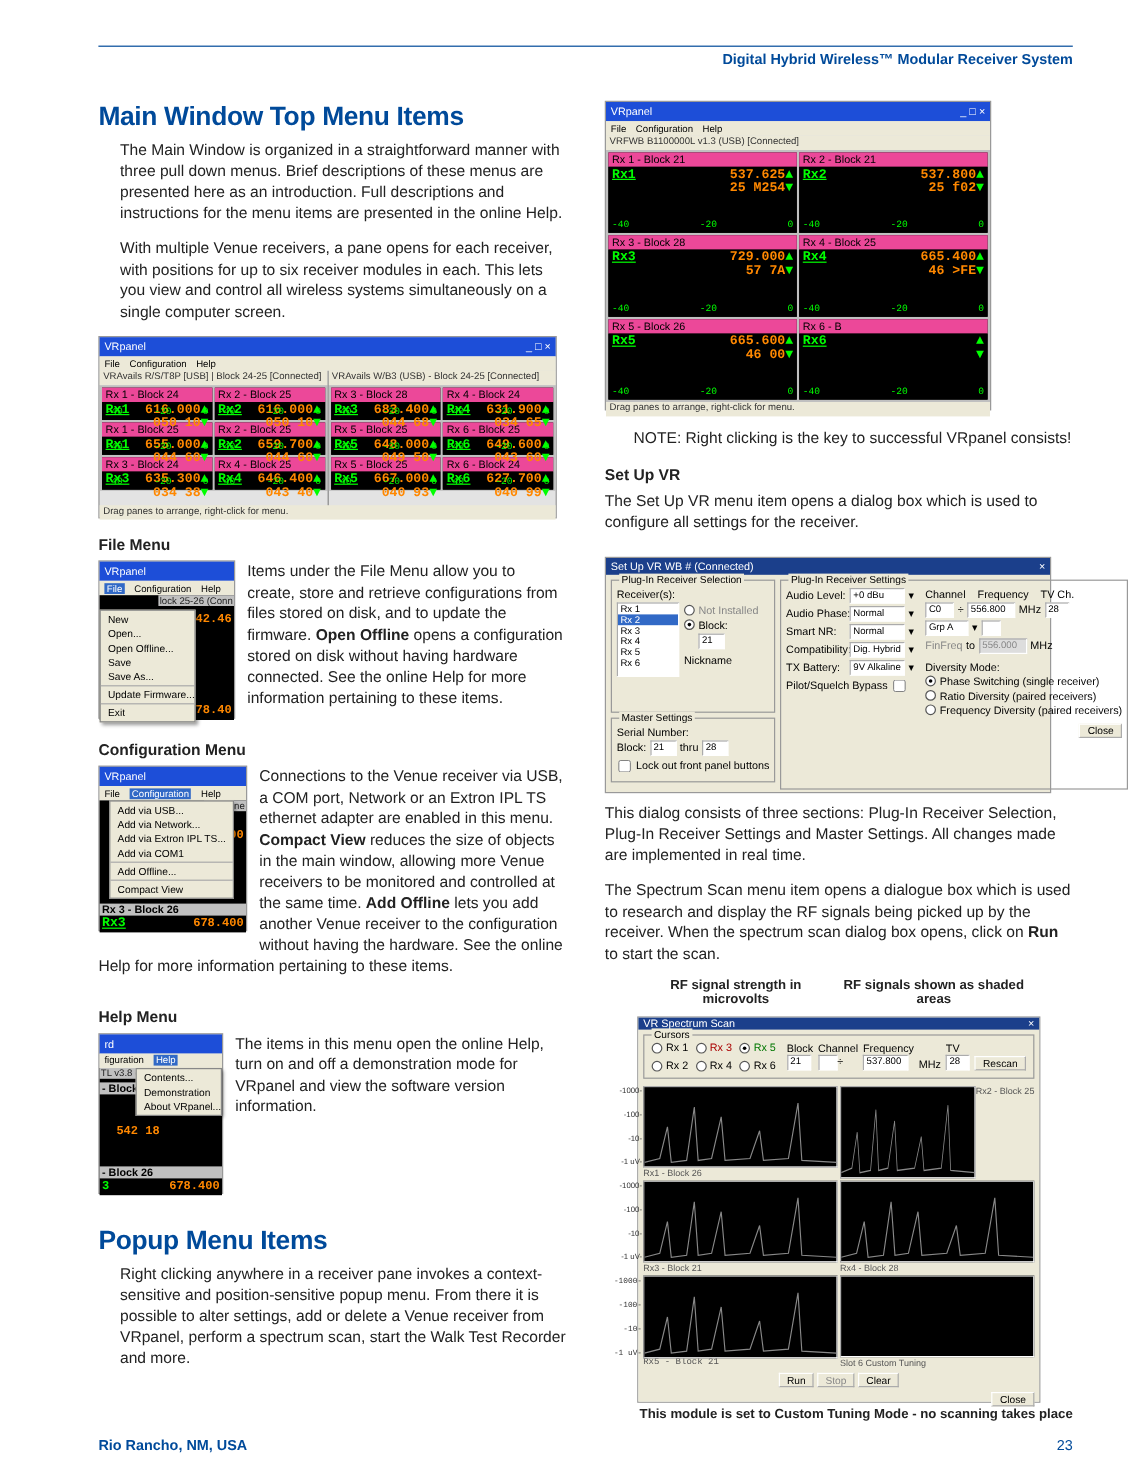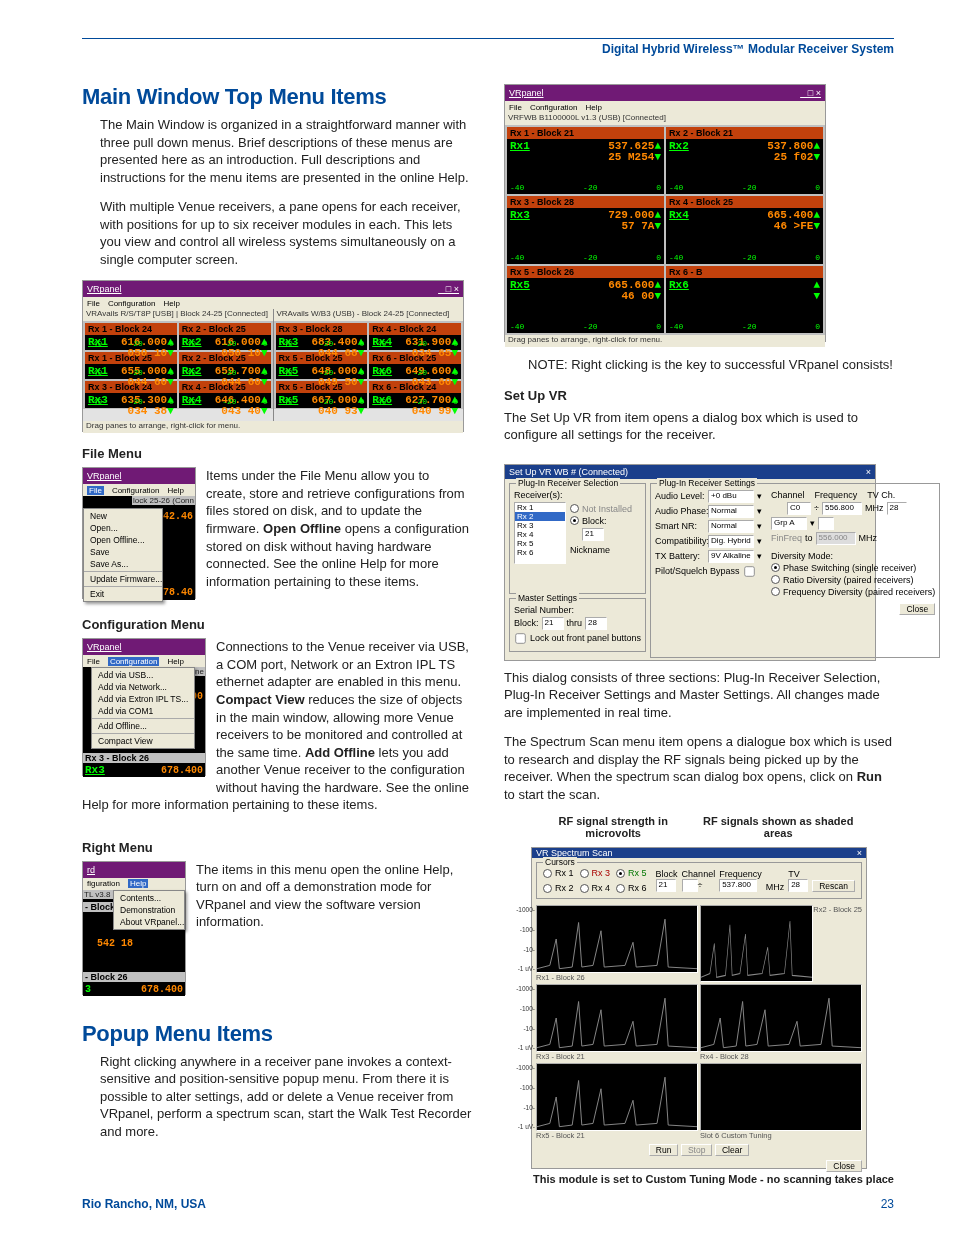--- a/index.html
+++ b/index.html
@@ -31,24 +31,24 @@
 .smallfig3 { width:102px; height:132px; }
 .setupfig { width: 370px; height: 195px; margin: 8px 0 8px 0;}
 .scanfig { width: 334px; height: 320px; margin: 8px auto 4px auto; display:block;}
 .note-indent { margin-left: 24px; margin-top: 4px; margin-bottom: 14px; line-height:1.35;}
 .footer { position: absolute; left: 82px; right: 60px; bottom: 24px; display: flex; justify-content: space-between; color:#004a9a; font-size:12px;}
 .footer .loc { font-weight: bold; }
 .scanlabels { display:flex; justify-content:space-around; font-size:11px; font-weight:bold; margin-top:8px; padding: 0 30px;}
 .caption { font-size:11px; font-weight:bold; text-align:right; margin-top:2px; line-height:1.25;}
 
 .rxgrid { display:flex; flex-wrap:wrap; height: calc(100% - 28px); background:#c0c0c0; padding:2px; gap:2px;}
-.titlebar {height:14px;background:#701a75;color:#fff;font-size:9px;padding:1px 4px;display:flex;justify-content:space-between;align-items:center;text-decoration:underline;}
+.titlebar {height:14px;background:#1d4ed8;color:#fff;font-size:9px;padding:1px 4px;display:flex;justify-content:space-between;align-items:center;}
 .menubar{height:12px;background:#ece9d8;font-size:8px;padding:0 4px;display:flex;gap:8px;align-items:center;color:#000;}
 .rxcell{background:#000;flex:1 1 calc(50% - 2px);min-width:40%;display:flex;flex-direction:column;}
-.rxlabel{background:#c2410c;color:#000;font-size:9px;font-weight:bold;padding:1px 3px;}
+.rxlabel{background:#ec4899;color:#000;font-size:9px;font-weight:normal;padding:1px 3px;}
 .rxbody{flex:1;background:#000;position:relative;font-family:'Courier New',monospace;color:#0f0;font-size:10px;padding:2px 3px;line-height:1;}
 .rxname{color:#0f0;font-weight:bold;text-decoration:underline;font-size:11px;}
 .rxfreq{color:#f80;font-weight:bold;position:absolute;top:2px;right:3px;font-size:11px;text-align:right;}
 .rxbottom{display:flex;justify-content:space-between;font-size:8px;color:#0f0;position:absolute;bottom:2px;left:3px;right:3px;}
 .ctxmenu{position:absolute;background:#ece9d8;border:1px solid #888;font-size:8.5px;color:#000;padding:1px 0;z-index:5; box-shadow:2px 2px 3px rgba(0,0,0,.4);}
 .ctxmenu div{padding:1px 10px 1px 6px;white-space:nowrap;}
 .ctxmenu .hl{background:#3169c6;color:#fff;}
 .ctxmenu hr{margin:1px 0;border:none;border-top:1px solid #aaa;}
 .statusbar{height:12px;background:#ece9d8;font-size:8px;padding:0 3px;color:#333;}
 
@@ -264,21 +264,21 @@
           </div>
       <div style="position:absolute;right:2px;top:24px;font-family:Courier New;color:#f80;font-size:10px;font-weight:bold;">400</div>
       <div style="position:absolute;bottom:14px;left:0;right:0;background:#c0c0c0;color:#000;font-size:9px;font-weight:bold;padding:0 2px;">Rx 3 - Block 26</div>
       <div style="position:absolute;bottom:1px;left:2px;font-family:Courier New;font-size:10px;"><span class="rxname">Rx3</span></div>
       <div style="position:absolute;bottom:1px;right:2px;font-family:Courier New;color:#f80;font-size:10px;font-weight:bold;">678.400</div>
     </div>
   </div>
   <p><span id="cfg-p-rendered">Connections to the Venue receiver via USB, a COM port, Network or an Extron IPL TS ethernet adapter are enabled in this menu. <br><b>Compact View</b> reduces the size of objects in the main window, allowing more Venue receivers to be monitored and controlled at the same time. <b>Add Offline</b> lets you add another Venue receiver to the configuration without having the hardware. See the online Help for more information pertaining to these items.</span></p>
   <div class="clr"></div>
 
-  <h3 class="sub">Right Menu</h3>
+  <h3 class="sub">Help Menu</h3>
   <div class="figwrap smallfig3 floatimg">
     <div class="titlebar">
           <span>rd</span>
         </div>
     <div class="menubar">
           <span>figuration</span>
           <span style="background:#3169c6;color:#fff;padding:0 2px;">Help</span>
         </div>
     <div style="position:relative;height:calc(100% - 26px);background:#000;">
       <div style="position:absolute;top:0;left:0;background:#c0c0c0;font-size:8px;padding:0 1px;">TL v3.8 (C</div>
@@ -364,21 +364,21 @@
                 <span>0</span>
               </div></div>
           </div>
         </div>
     <div class="statusbar">Drag panes to arrange, right-click for menu.</div>
   </div>
 
   <p class="note-indent">NOTE:  Right clicking is the key to successful VRpanel consists!</p>
 
   <h3 class="sub">Set Up VR</h3>
-  <p>The Set Up VR from item opens a dialog box which is used to configure all settings for the receiver.</p>
+  <p>The Set Up VR menu item opens a dialog box which is used to configure all settings for the receiver.</p>
 
   <div class="figwrap setupfig">
     <div class="dialog">
       <div class="dlgtitle">
             <span>Set Up VR WB # (Connected)</span>
             <span>×</span>
           </div>
       <div class="dlgbody">
         <div style="flex:0 0 118px;display:flex;flex-direction:column;">
           <div class="fieldset" style="flex:1;">
@@ -444,21 +444,21 @@
                       <span>Pilot/Squelch Bypass</span> 
                       <input type="checkbox" style="margin: 0px; transform: scale(0.8);">
                     </div>
               </div>
               <div style="flex:1;">
                 <div class="row" style="gap:10px;">
                       <span>Channel</span>
                       <span>Frequency</span>
                       <span>TV Ch.</span>
                     </div>
-                <div class="row"><span class="inp" style="width:18px;margin-left:16px;">C0</span>÷ <span class="inp" style="width:34px;">556.800</span><span>MHz</span> <span class="inp" style="width:14px;">28</span></div>
+                <div class="row"><span class="inp" style="width:18px;">C0</span>÷ <span class="inp" style="width:34px;">556.800</span><span>MHz</span> <span class="inp" style="width:14px;">28</span></div>
                 <div class="row"><span class="inp" style="width:30px;">Grp A</span>▾ <span class="inp" style="width:10px;"></span></div>
                 <div class="row">
                       <span style="color:#888;">FinFreq</span> 
                       <span>to</span> 
                       <span class="inp" style="width:34px;background:#ddd;color:#888;">556.000</span> 
                       <span>MHz</span>
                     </div>
                 <div style="margin-top:6px;"><span>Diversity Mode:</span></div>
                 <div class="row">
                       <span class="radio on"></span>
@@ -569,21 +569,21 @@
                   <div class="scanlabel2">Rx3 - Block 21</div>
                 </div>
                 <div style="flex: 1 1 0%; position: relative; display: flex; flex-direction: column;">
                   <div class="scanpane"><svg viewBox="0 0 100 40" preserveAspectRatio="none" style="width:100%;height:100%;">
                       <polyline fill="none" stroke="#888" stroke-width="0.6" points="0,38 8,36 12,20 14,38 22,37 26,10 28,37 35,36 40,15 42,37 55,36 60,22 62,37 75,36 80,8 82,37 100,38"></polyline>
                     </svg></div>
                   <div class="scanlabel2">Rx4 - Block 28</div>
                 </div>
               </div>
               <div class="scanrow">
-                <div style="flex: 1 1 0%; position: relative; display: flex; flex-direction: column;">
+                <div style="flex: 1 1 0%; position: relative; display: flex; flex-direction: column; font-family: Liberation Mono, monospace;">
                   <div class="scanpane"><svg viewBox="0 0 100 40" preserveAspectRatio="none" style="width:100%;height:100%;">
                       <polyline fill="none" stroke="#888" stroke-width="0.6" points="0,38 8,36 12,20 14,38 22,37 26,10 28,37 35,36 40,15 42,37 55,36 60,22 62,37 75,36 80,8 82,37 100,38"></polyline>
                     </svg><div class="yticks">
                       <div>-1000-</div>
                       <div>-100-</div>
                       <div>-10-</div>
                       <div>-1 uV-</div>
                     </div></div>
                   <div class="scanlabel2">Rx5 - Block 21</div>
                 </div>

